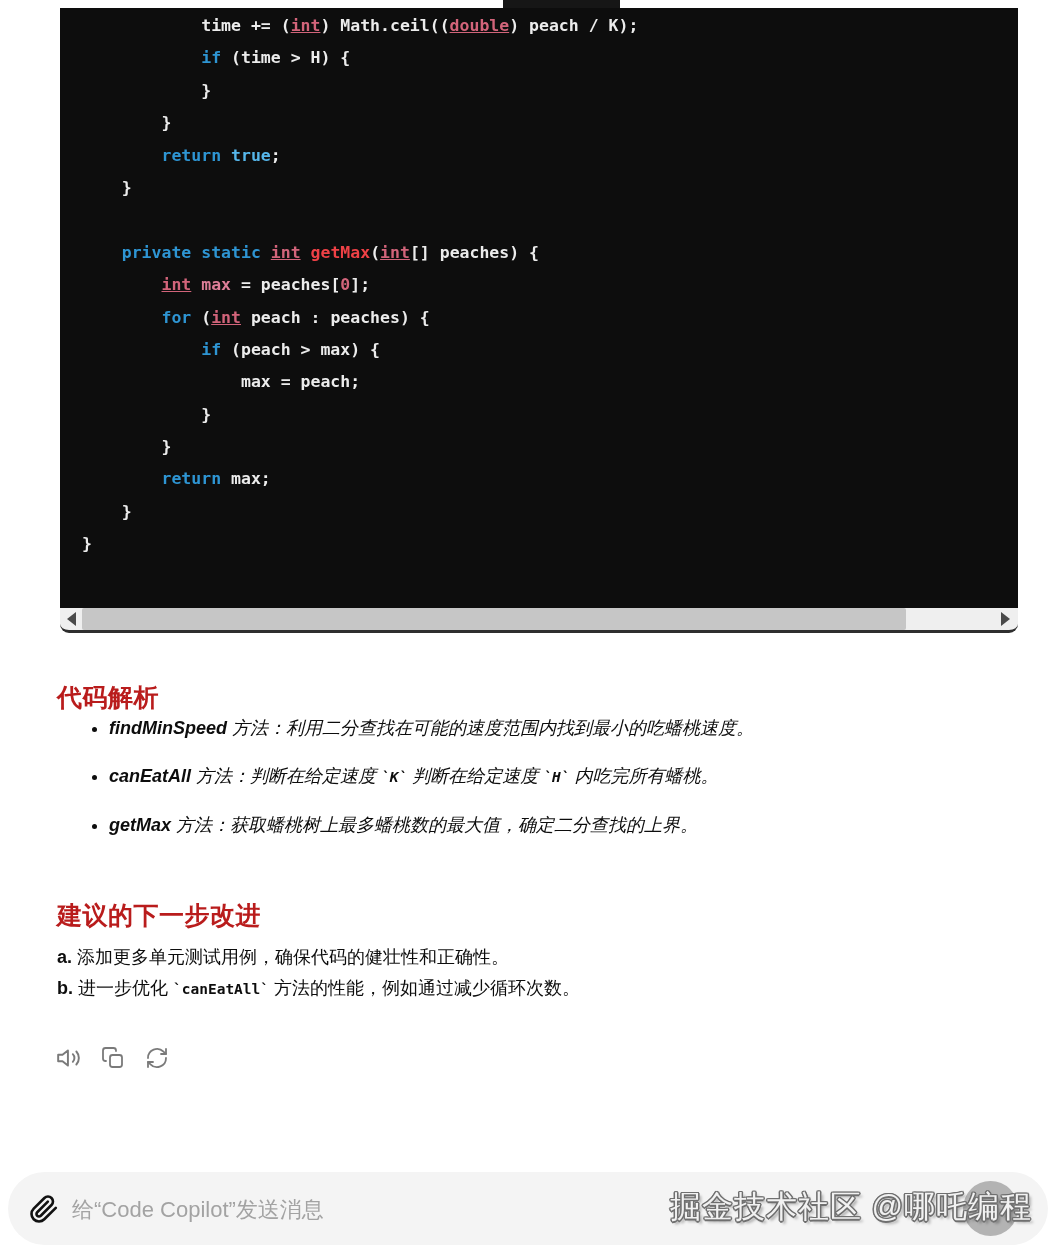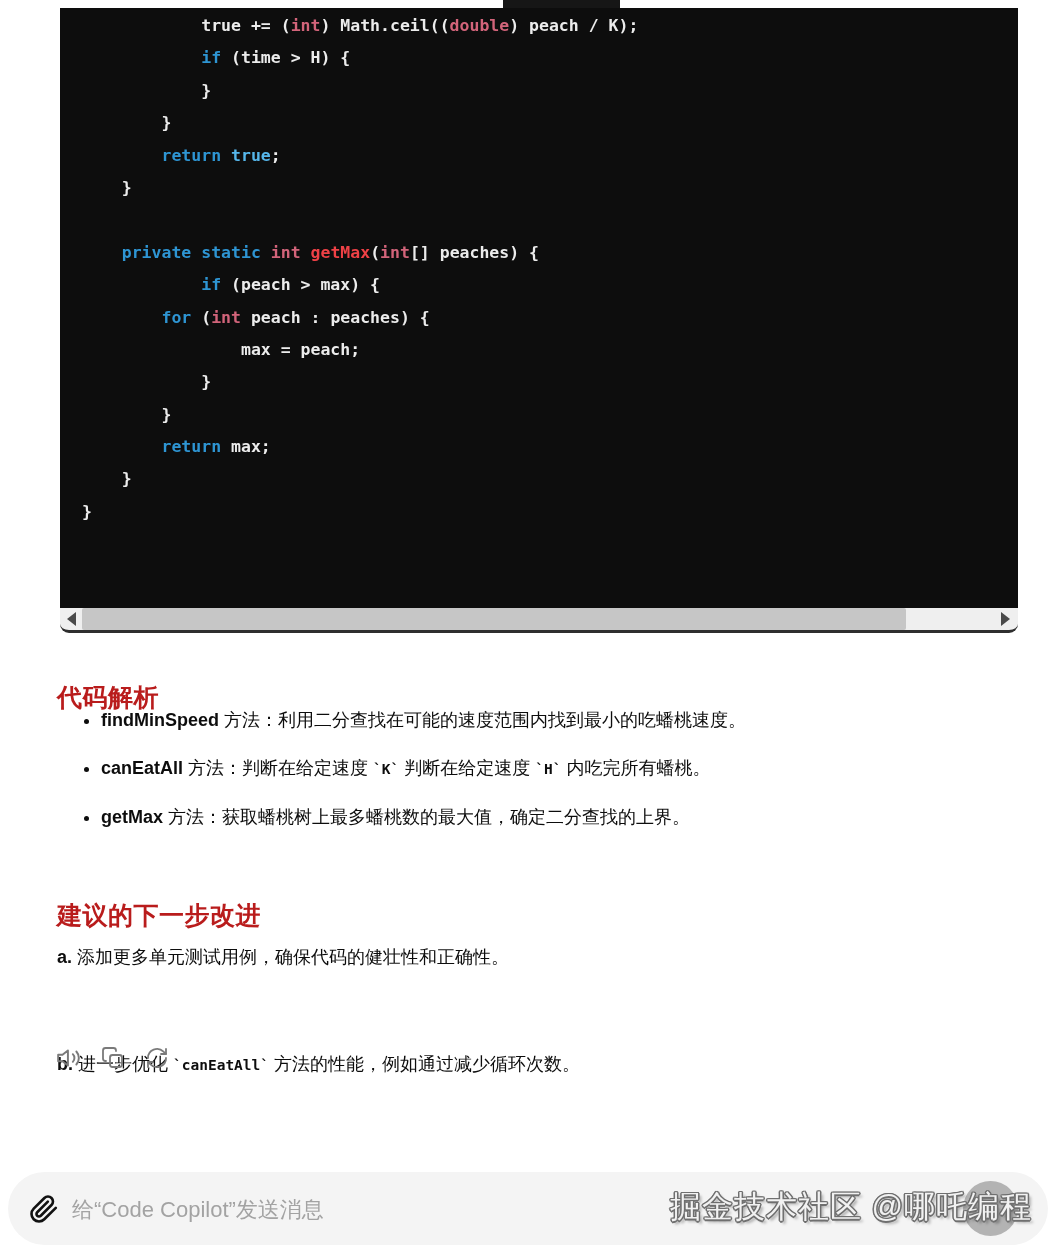--- a/index.html
+++ b/index.html
@@ -25,21 +25,21 @@
   }
   .code-line{
     white-space:pre;
     font-family:"DejaVu Sans Mono",monospace;
     font-size:16.5px;font-weight:600;
     line-height:32.4px;height:32.4px;
   }
   .tok-plain{color:var(--sc-plain,#ececec);}
   .tok-keyword{color:var(--sc-keyword,#2e95d3);}
   .tok-literal{color:var(--sc-literal,#56b6ea);}
-  .tok-type{color:var(--sc-type,#d2647a);}
+  .tok-type{color:var(--sc-type,#d2647a);text-decoration:underline;}
   .tok-function{color:var(--sc-function,#ef4146);}
   .tok-number{color:var(--sc-number,#d2647a);}
   .tok-variable{color:var(--sc-variable,#de7f99);}
   
   .hscrollbar{
     position:absolute;left:60px;top:608px;width:958px;height:22px;
     background:#efefef;
     border-bottom:3px solid #2e2e2e;
     border-radius:0 0 9px 9px;
   }
@@ -58,30 +58,30 @@
   
   .section-heading{
     position:absolute;left:57px;
     font-size:25px;font-weight:700;color:#b91c1c;
     letter-spacing:0.5px;
   }
   #analysis-heading{top:660px;}
   #improve-heading{top:878px;}
   .analysis-list{
     position:absolute;left:59px;top:708px;width:900px;
-    margin:0;padding-left:42px;
-    font-size:18px;line-height:24px;color:#0d0d0d;
+    margin:8px;padding-left:42px;
+    font-size:18px;line-height:24px;color:#0d0d0d;font-style:italic;
   }
   .analysis-list li{margin-bottom:24px;}
   .para{
     position:absolute;left:57px;width:920px;
     font-size:18px;line-height:24px;color:#0d0d0d;
   }
   #item-a{top:933px;margin-top:12px;}
-  #item-b{top:1020px;margin-top:32px;}
+  #item-b{top:944px;margin-top:32px;}
   .seg-bold{font-weight:700;}
   .seg-code{
     font-family:"DejaVu Sans Mono",monospace;
     font-size:14.5px;font-weight:700;
   }
   
   .actions-row{
     position:absolute;left:55px;top:1044px;
     display:flex;gap:16px;align-items:center;
   }
@@ -125,30 +125,31 @@
     pointer-events:none;
   }
 </style>
 </head>
 <body>
 
 <div class="top-fragment"></div>
 
 <div class="code-panel">
   <div id="code-lines">
-      <div class="code-line"><span class="tok-plain">            true += (</span><span class="tok-type">int</span><span class="tok-plain">) Math.ceil((</span><span class="tok-type">double</span><span class="tok-plain">) peach / K);</span></div>
+      <div class="code-line"><span class="tok-plain">            time += (</span><span class="tok-type">int</span><span class="tok-plain">) Math.ceil((</span><span class="tok-type">double</span><span class="tok-plain">) peach / K);</span></div>
       <div class="code-line"><span class="tok-plain">            </span><span class="tok-keyword">if</span><span class="tok-plain"> (time &gt; H) {</span></div>
       <div class="code-line"><span class="tok-plain">            }</span></div>
       <div class="code-line"><span class="tok-plain">        }</span></div>
       <div class="code-line"><span class="tok-plain">        </span><span class="tok-keyword">return</span><span class="tok-plain"> </span><span class="tok-literal">true</span><span class="tok-plain">;</span></div>
       <div class="code-line"><span class="tok-plain">    }</span></div>
       <div class="code-line">&nbsp;</div>
       <div class="code-line"><span class="tok-plain">    </span><span class="tok-keyword">private</span><span class="tok-plain"> </span><span class="tok-keyword">static</span><span class="tok-plain"> </span><span class="tok-type">int</span><span class="tok-plain"> </span><span class="tok-function">getMax</span><span class="tok-plain">(</span><span class="tok-type">int</span><span class="tok-plain">[] peaches) {</span></div>
+      <div class="code-line"><span class="tok-plain">        </span><span class="tok-type">int</span><span class="tok-plain"> </span><span class="tok-variable">max</span><span class="tok-plain"> = peaches[</span><span class="tok-number">0</span><span class="tok-plain">];</span></div>
+      <div class="code-line"><span class="tok-plain">        </span><span class="tok-keyword">for</span><span class="tok-plain"> (</span><span class="tok-type">int</span><span class="tok-plain"> peach : peaches) {</span></div>
       <div class="code-line"><span class="tok-plain">            </span><span class="tok-keyword">if</span><span class="tok-plain"> (peach &gt; max) {</span></div>
-      <div class="code-line"><span class="tok-plain">        </span><span class="tok-keyword">for</span><span class="tok-plain"> (</span><span class="tok-type">int</span><span class="tok-plain"> peach : peaches) {</span></div>
       <div class="code-line"><span class="tok-plain">                max = peach;</span></div>
       <div class="code-line"><span class="tok-plain">            }</span></div>
       <div class="code-line"><span class="tok-plain">        }</span></div>
       <div class="code-line"><span class="tok-plain">        </span><span class="tok-keyword">return</span><span class="tok-plain"> max;</span></div>
       <div class="code-line"><span class="tok-plain">    }</span></div>
       <div class="code-line"><span class="tok-plain">}</span></div>
     </div>
 </div>
 
 <div class="hscrollbar">

